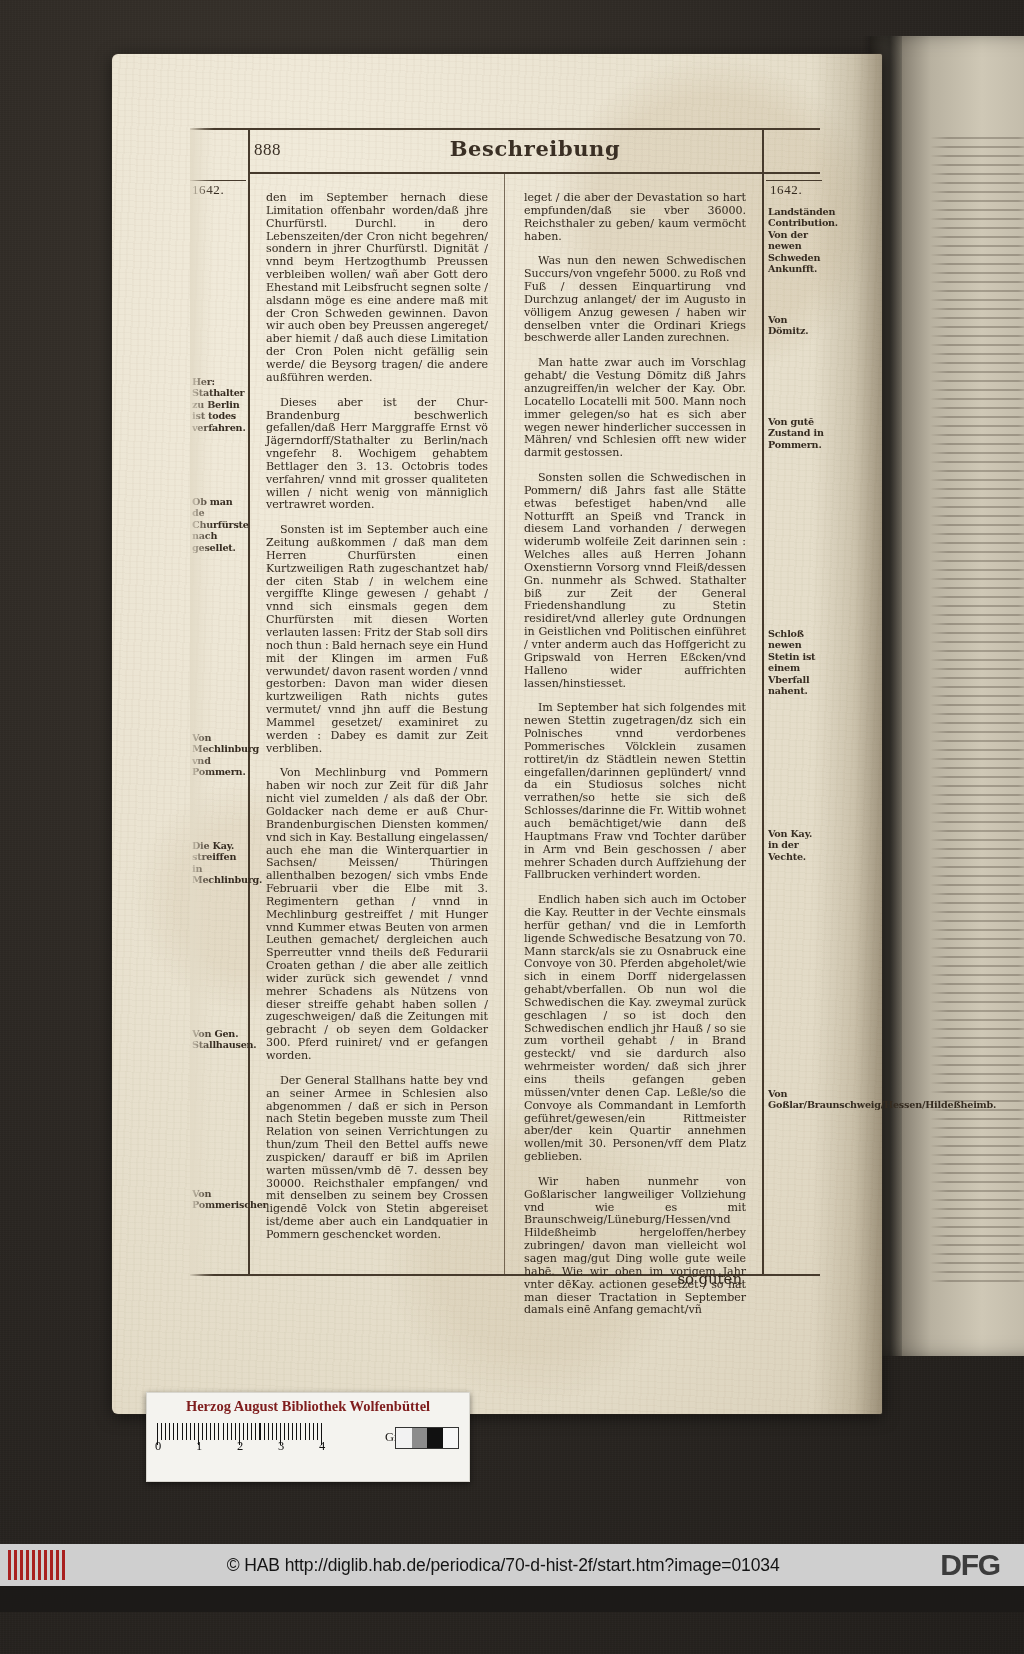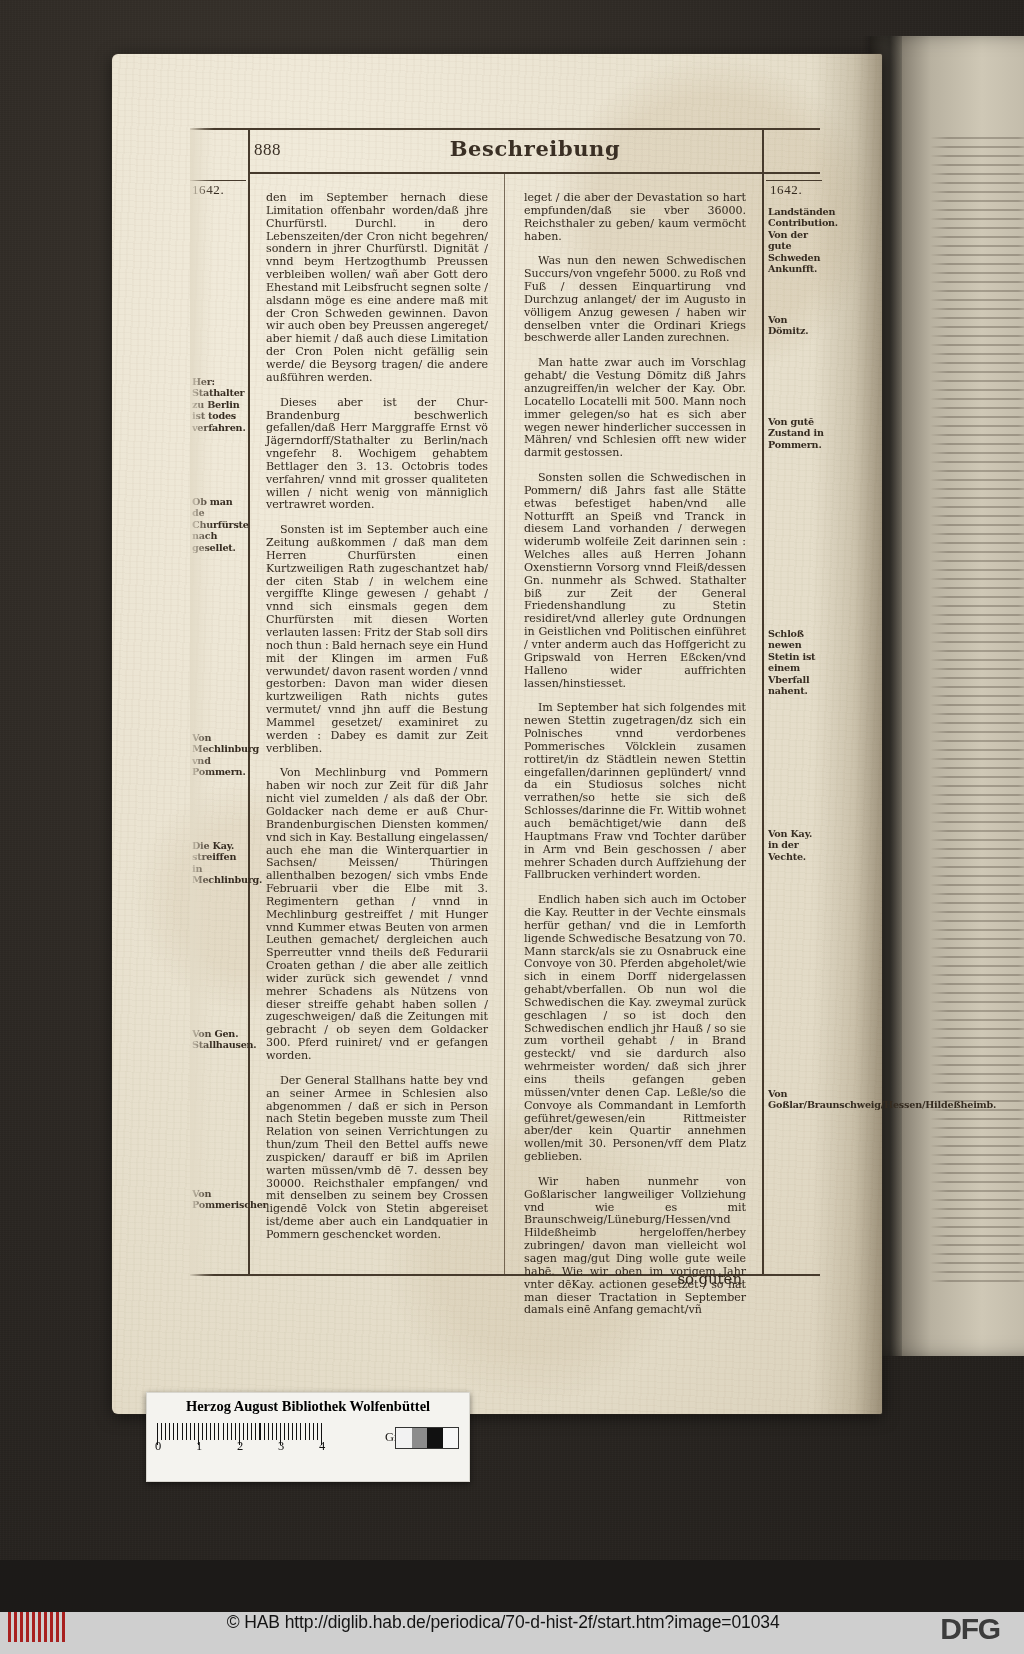--- a/index.html
+++ b/index.html
@@ -140,21 +140,21 @@
   }
 
   
   #target{
     position:absolute;left:146px;top:1392px;width:322px;height:88px;
     background:#f4f3ef;border:1px solid #d8d6cf;
     box-shadow:0 2px 6px rgba(0,0,0,.45);
   }
   #target-title{
     position:absolute;left:0;top:5px;width:322px;text-align:center;
-    font-family:"Liberation Serif", serif;font-weight:700;font-size:14.5px;color:#000000;
+    font-family:"Liberation Serif", serif;font-weight:700;font-size:14.5px;color:#7f1d1d;
   }
   #ruler{position:absolute;left:10px;top:30px;width:168px;height:26px;}
   #ruler-ticks{position:absolute;left:0;top:0;width:168px;height:17px;
     background:repeating-linear-gradient(90deg,#111 0 1px, transparent 1px 4.1px);}
   #ruler-ticks-major{position:absolute;left:0;top:0;width:168px;height:22px;
     background:repeating-linear-gradient(90deg,#111 0 1.4px, transparent 1.4px 41px);}
   #ruler-nums{position:absolute;left:-4px;top:46px;width:186px;height:16px;}
   #ruler-nums span{
     position:absolute;top:0;width:22px;text-align:center;
     font-family:"Liberation Serif", serif;font-size:12.5px;color:#111;
@@ -162,22 +162,22 @@
   #gray-label{
     position:absolute;left:190px;top:37px;
     font-family:"Liberation Serif", serif;font-size:12.5px;color:#14110f;margin-left:48px;
   }
   #gray-patches{position:absolute;left:248px;top:34px;width:62px;height:20px;border:1px solid #333;display:flex;}
   #gray-patches div{height:100%;}
 
   
   #blackband{position:absolute;left:0;top:1560px;width:1024px;height:52px;background:#1c1a18;}
   #footer{
-    position:absolute;left:0;top:1612px;width:1024px;height:42px;background:#cfcfcf;
-    display:flex;
+    position:absolute;left:0;top:1544px;width:1024px;height:42px;background:#cfcfcf;
+    display:flex;align-items:center;
   }
   #hab-mark{width:58px;height:30px;margin-left:8px;flex:0 0 auto;
     background:repeating-linear-gradient(90deg,#a8201f 0 3px, #cfcfcf 3px 6px);}
   #footer-url{
     flex:1 1 auto;text-align:center;
     font-family:"Liberation Sans", sans-serif;font-size:17.5px;color:#141414;
     letter-spacing:-.1px;
   }
   #dfg-logo{
     flex:0 0 auto;margin-right:24px;
@@ -221,21 +221,21 @@
     <div id="year-right-rule"></div>
     <div class="marg marg-year" id="year-right">1642.</div>
 
     <div class="marg marg-left" style="top:248px">Her: Stathalter zu Berlin ist todes verfahren.</div>
     <div class="marg marg-left" style="top:368px">Ob man de Churfürste nach gesellet.</div>
     <div class="marg marg-left" style="top:604px">Von Mechlinburg vnd Pommern.</div>
     <div class="marg marg-left" style="top:712px">Die Kay. streiffen in Mechlinburg.</div>
     <div class="marg marg-left" style="top:900px">Von Gen. Stallhausen.</div>
     <div class="marg marg-left" style="top:1060px">Von Pommerischer</div>
 
-    <div class="marg marg-right" style="top:78px">Landständen Contribution. Von der gute Schweden Ankunfft.</div>
+    <div class="marg marg-right" style="top:78px">Landständen Contribution. Von der newen Schweden Ankunfft.</div>
     <div class="marg marg-right" style="top:186px">Von Dömitz.</div>
     <div class="marg marg-right" style="top:288px">Von gutē Zustand in Pommern.</div>
     <div class="marg marg-right" style="top:500px">Schloß newen Stetin ist einem Vberfall nahent.</div>
     <div class="marg marg-right" style="top:700px">Von Kay. in der Vechte.</div>
     <div class="marg marg-right" style="top:960px">Von Goßlar/Braunschweig/Hessen/Hildeßheimb.</div>
 
     <div class="col" id="col-left">
       <p>den im September hernach diese Limitation offenbahr worden/daß jhre Churfürstl. Durchl. in dero Lebenszeiten/der Cron nicht begehren/ sondern in jhrer Churfürstl. Dignität / vnnd beym Hertzogthumb Preussen verbleiben wollen/ wañ aber Gott dero Ehestand mit Leibsfrucht segnen solte / alsdann möge es eine andere maß mit der Cron Schweden gewinnen. Davon wir auch oben bey Preussen angereget/ aber hiemit / daß auch diese Limitation der Cron Polen nicht gefällig sein werde/ die Beysorg tragen/ die andere außführen werden.</p>
       <p class="ind">Dieses aber ist der Chur-Brandenburg beschwerlich gefallen/daß Herr Marggraffe Ernst vö Jägerndorff/Stathalter zu Berlin/nach vngefehr 8. Wochigem gehabtem Bettlager den 3. 13. Octobris todes verfahren/ vnnd mit grosser qualiteten willen / nicht wenig von männiglich vertrawret worden.</p>
       <p class="ind">Sonsten ist im September auch eine Zeitung außkommen / daß man dem Herren Churfürsten einen Kurtzweiligen Rath zugeschantzet hab/ der citen Stab / in welchem eine vergiffte Klinge gewesen / gehabt / vnnd sich einsmals gegen dem Churfürsten mit diesen Worten verlauten lassen: Fritz der Stab soll dirs noch thun : Bald hernach seye ein Hund mit der Klingen im armen Fuß verwundet/ davon rasent worden / vnnd gestorben: Davon man wider diesen kurtzweiligen Rath nichts gutes vermutet/ vnnd jhn auff die Bestung Mammel gesetzet/ examiniret zu werden : Dabey es damit zur Zeit verbliben.</p>

